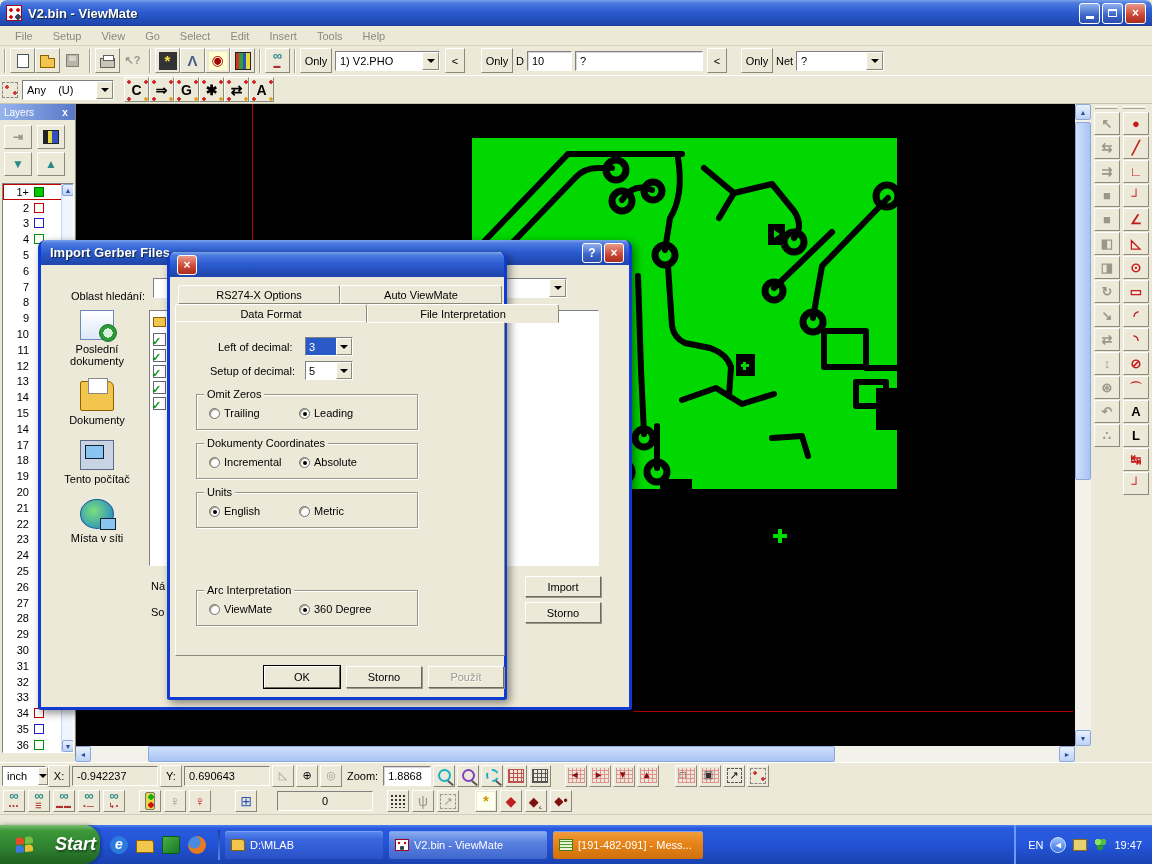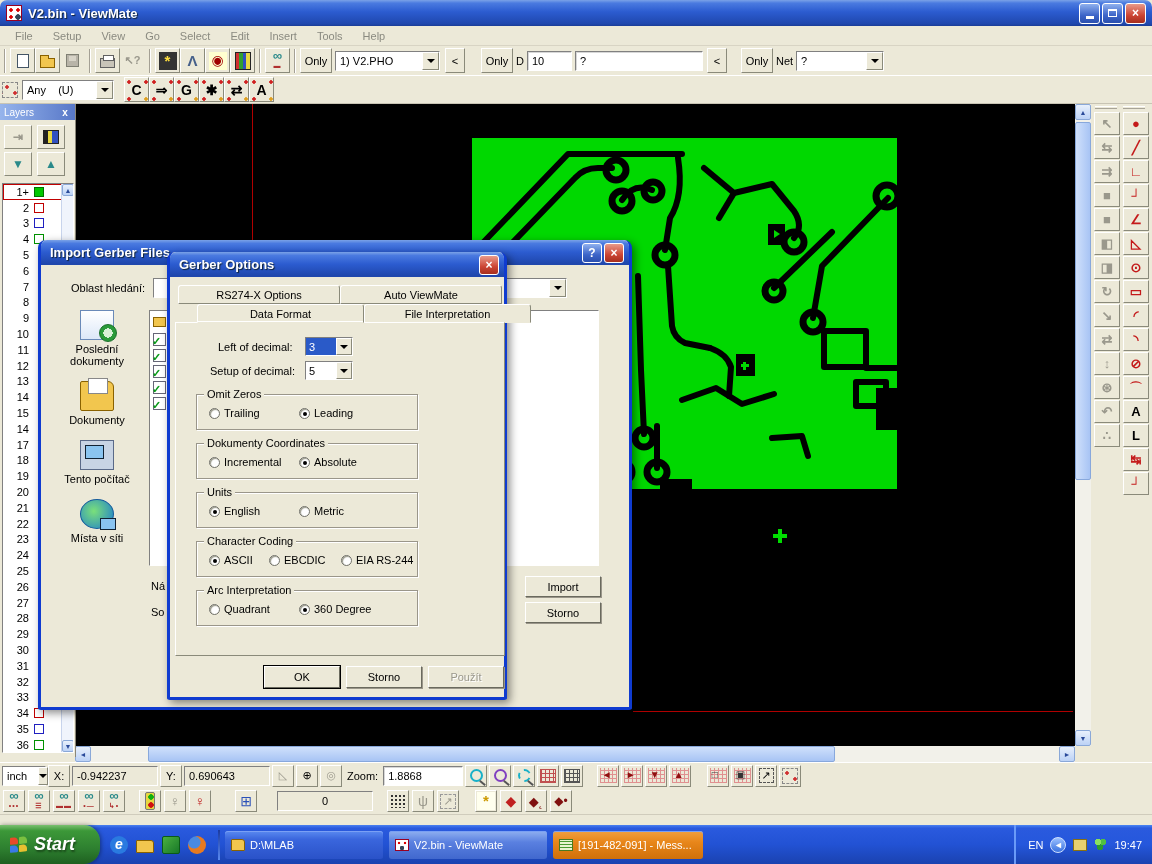--- a/index.html
+++ b/index.html
@@ -139,21 +139,21 @@
 .flist { position:absolute; left:108px; top:70px; width:450px; height:256px; background:#fff; border:1px solid; border-color:#808080 #fff #fff #808080; }
 .fi { position:absolute; left:3px; width:13px; height:13px; }
 .fi-folder { background:#f2c64e; border:1px solid #8a6200; height:10px !important; margin-top:2px; }
 .fi-file { background:#fff; border:1px solid #667; }
 .fi-file::after { content:"\2713"; position:absolute; left:-2px; bottom:-3px; color:#0a9a1a; font-weight:bold; font-size:11px; }
 
 
 .tabs-back { position:absolute; left:8px; top:33px; width:324px; height:19px; display:flex; }
 .tab { border:1px solid; border-color:#fff #8a8a7a #ECE9D8 #fff; border-radius:3px 3px 0 0; display:flex; align-items:center; justify-content:center; background:#ECE9D8; }
 .tabs-back .tab { flex:1; border-bottom-color:#8a8a7a; }
-.tabs-front { position:absolute; left:5px; top:52px; width:334px; height:19px; display:flex;margin-left:22px; }
+.tabs-front { position:absolute; left:5px; top:52px; width:384px; height:19px; display:flex; }
 .tabs-front .tab { flex:1; }
 .tab.active { font-weight:normal; border-bottom-color:#ECE9D8; box-shadow:0 -1px 0 #fff inset; z-index:2; }
 .tabpanel { position:absolute; left:5px; top:70px; width:330px; height:334px; border:1px solid; border-color:#fff #8a8a7a #8a8a7a #fff; }
 .grp { position:absolute; left:26px; width:222px; height:36px; border:1px solid #9a968a; box-shadow:1px 1px 0 #fff, inset 1px 1px 0 #fff; }
 .grp-label { position:absolute; left:7px; top:-7px; background:#ECE9D8; padding:0 3px; }
 .grp-opts { display:flex; padding:12px 0 0 12px; }
 .ropt { display:flex; align-items:center; gap:4px; min-width:90px; }
 .rdot { width:11px; height:11px; border-radius:50%; background:#fff; border:1px solid #707068; box-shadow:inset 1px 1px 1px #9a9a8a; position:relative; }
 .ropt.sel .rdot::after { content:""; position:absolute; left:3px; top:3px; width:4px; height:4px; border-radius:50%; background:#000; }
 .g-cc .ropt:nth-child(1) { min-width:60px; }
@@ -180,21 +180,21 @@
   background-image:radial-gradient(circle at 5px 4px,#10b010 2.5px,transparent 3px),radial-gradient(circle at 5px 12px,#d01010 2.5px,transparent 3px); }
 .glyph-red { color:#c02020; } .glyph-gray { color:#9a988c; } .glyph-blue { color:#2a50b8; }
 
 .bottomstrip { position:absolute; left:0; top:814px; width:1152px; height:11px; background:#ECE9D8; border-top:1px solid #d0ccbc; }
 
 
 .taskbar { position:absolute; left:0; top:825px; width:1152px; height:39px;
   background:linear-gradient(180deg,#4a80f0 0%,#2a5ade 8%,#2252d4 50%,#1a42b0 100%); display:flex; align-items:center; }
 .startbtn { width:100px; height:39px; border-radius:0 16px 16px 0;
   background:linear-gradient(180deg,#7ac070 0%,#3c9838 15%,#2e8030 60%,#1e6020 100%);
-  display:flex; align-items:center; gap:6px; padding-left:10px; box-shadow:1px 0 4px rgba(0,0,0,.4); }
+  display:flex; align-items:center; gap:21px; padding-left:16px; box-shadow:1px 0 4px rgba(0,0,0,.4); }
 .startbtn .label { color:#fff; font-size:18px; font-weight:bold; font-style:italic; text-shadow:1px 2px 2px #1a4a1a; }
 .winflag { width:18px; height:16px; display:grid; grid-template-columns:8px 8px; grid-template-rows:7px 7px; gap:1px; transform:skewY(-6deg); }
 .winflag i { border-radius:1px 4px 1px 1px; }
 .winflag i:nth-child(1){background:#e84a2a;} .winflag i:nth-child(2){background:#7ac040;}
 .winflag i:nth-child(3){background:#3a7ae8;} .winflag i:nth-child(4){background:#e8c030;}
 .quicklaunch { display:flex; align-items:center; gap:8px; padding:0 10px; }
 .ql-icon { width:18px; height:18px; }
 .ql-ie { border-radius:50%; background:#2a7ae0; color:#fff; font-weight:bold; font-style:italic; text-align:center; line-height:17px; font-size:14px; }
 .ql-folder { background:#f2c64e; border:1px solid #8a6200; height:13px !important; margin-top:3px; border-radius:1px 3px 1px 1px; }
 .ql-book { background:linear-gradient(135deg,#4ab040,#187828); border-radius:2px; border:1px solid #0a5a18; }
@@ -690,21 +690,21 @@
       </div>
     </div>
   </div>
 
   <div class="dlg import-dlg">
     <div class="dlg-title">
       <span class="t">Import Gerber Files</span>
       <span class="winbtn" style="width:20px;height:20px">?</span>
       <span class="winbtn close" style="width:20px;height:20px">×</span>
     </div>
-    <span class="field-label" style="left:30px;top:42px">Oblast hledání:</span>
+    <span class="field-label" style="left:30px;top:50px">Oblast hledání:</span>
     <div class="combo" style="position:absolute;left:112px;top:38px;width:414px">
       <span class="val"></span>
       <span class="drop">
           <span class="arrow-dn"></span>
         </span>
     </div>
     <div class="places">
         <div class="place pi-recent">
         <span class="place-icon"></span>
         <span class="place-label">Poslední dokumenty</span>
@@ -731,21 +731,20 @@
       <span class="fi fi-file" style="top:86px"></span>
     </div>
     <span class="field-label" style="left:110px;top:340px">Ná</span>
     <span class="field-label" style="left:110px;top:366px">So</span>
     <button class="xpbtn" style="left:484px;top:336px;width:76px;height:21px">Import</button>
     <button class="xpbtn" style="left:484px;top:362px;width:76px;height:21px">Storno</button>
   </div>
 
   <div class="dlg gerber-dlg">
     <div class="dlg-title">
-      <span class="t">Gerber Options</span>
       <span class="winbtn close" style="width:20px;height:20px">×</span>
     </div>
     <div class="tabs-back">
       <span class="tab">RS274-X Options</span>
       <span class="tab">Auto ViewMate</span>
     </div>
     <div class="tabs-front">
       <span class="tab active">Data Format</span>
       <span class="tab">File Interpretation</span>
     </div>
@@ -798,43 +797,26 @@
           <label class="ropt sel">
             <span class="rdot"></span>
             <span>English</span>
           </label>
           <label class="ropt">
             <span class="rdot"></span>
             <span>Metric</span>
           </label>
         </div>
     </div>
-    <div class="grp" style="top:289px">
-      <span class="grp-label">Character Coding</span>
-      <div class="grp-opts g-cc">
-          <label class="ropt sel">
-            <span class="rdot"></span>
-            <span>ASCII</span>
-          </label>
-          <label class="ropt">
-            <span class="rdot"></span>
-            <span>EBCDIC</span>
-          </label>
-          <label class="ropt">
-            <span class="rdot"></span>
-            <span>EIA RS-244</span>
-          </label>
-        </div>
-    </div>
     <div class="grp" style="top:338px">
       <span class="grp-label">Arc Interpretation</span>
       <div class="grp-opts">
           <label class="ropt">
             <span class="rdot"></span>
-            <span>Quadrant</span>
+            <span>ViewMate</span>
           </label>
           <label class="ropt sel">
             <span class="rdot"></span>
             <span>360 Degree</span>
           </label>
         </div>
     </div>
 
     <button class="xpbtn default" style="left:94px;top:414px;width:76px;height:22px">OK</button>
     <button class="xpbtn" style="left:176px;top:414px;width:76px;height:22px">Storno</button>
@@ -863,21 +845,21 @@
     <span class="sbtn">
         <span class="glyph-gray">◺</span>
       </span>
     <span class="sbtn">
         <span>⊕</span>
       </span>
     <span class="sbtn">
         <span class="glyph-gray">◎</span>
       </span>
     <span class="tlabel">Zoom:</span>
-    <span class="tinput" style="width:80px">
+    <span class="tinput" style="width:48px">
         <span>1.8868</span>
       </span>
     <span class="sbtn">
         <span class="ic-mag"></span>
       </span>
     <span class="sbtn">
         <span class="ic-mag" style="border-color:#8040c0"></span>
       </span>
     <span class="sbtn">
         <span class="ic-mag" style="border-style:dashed"></span>

